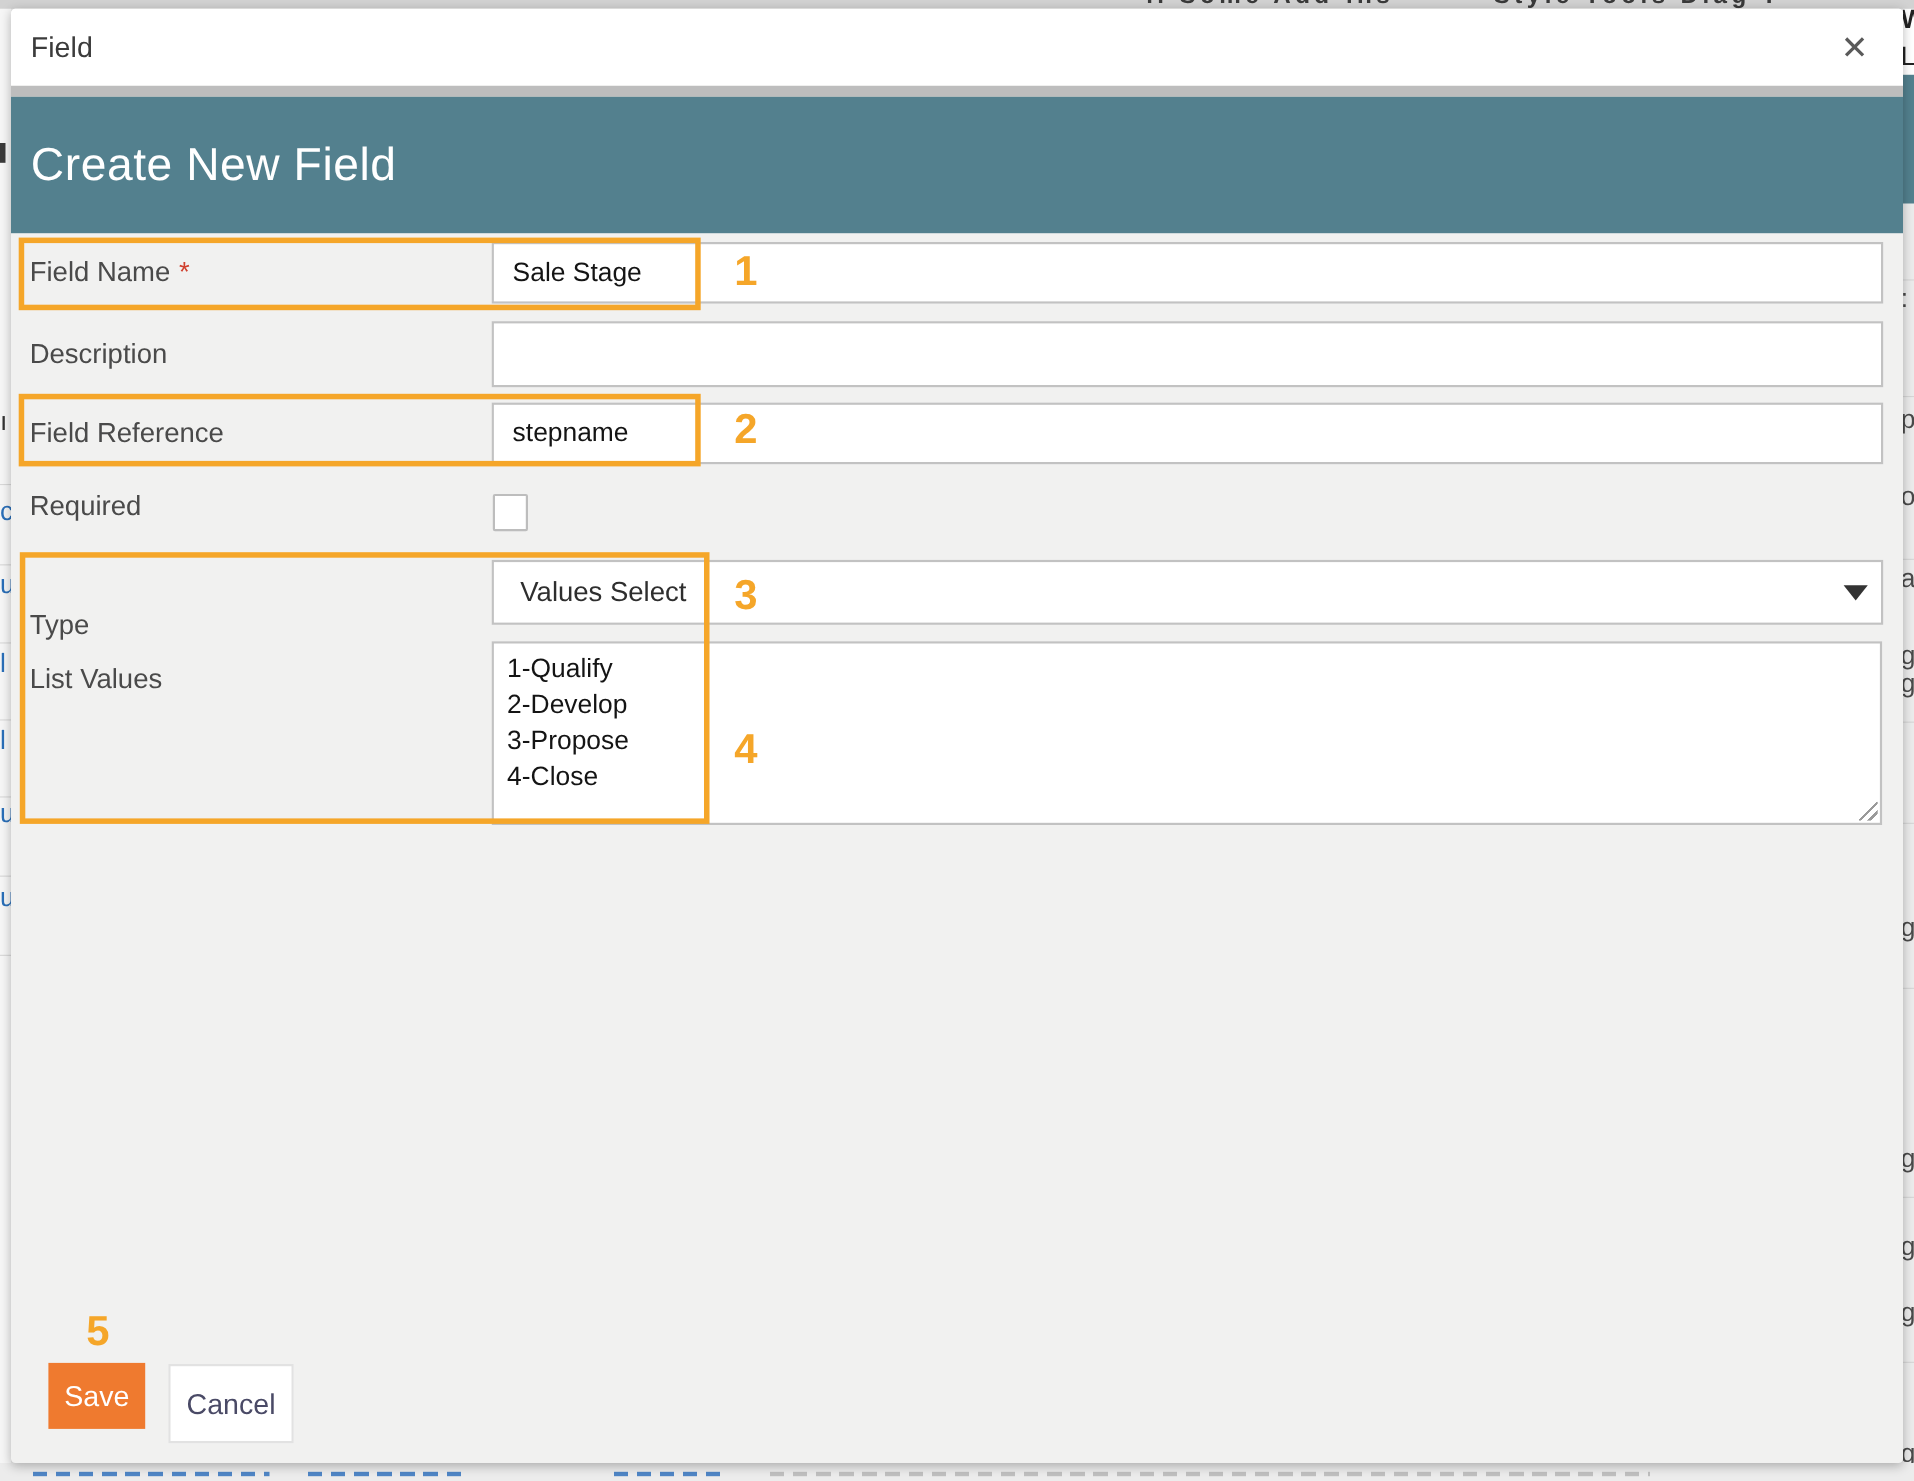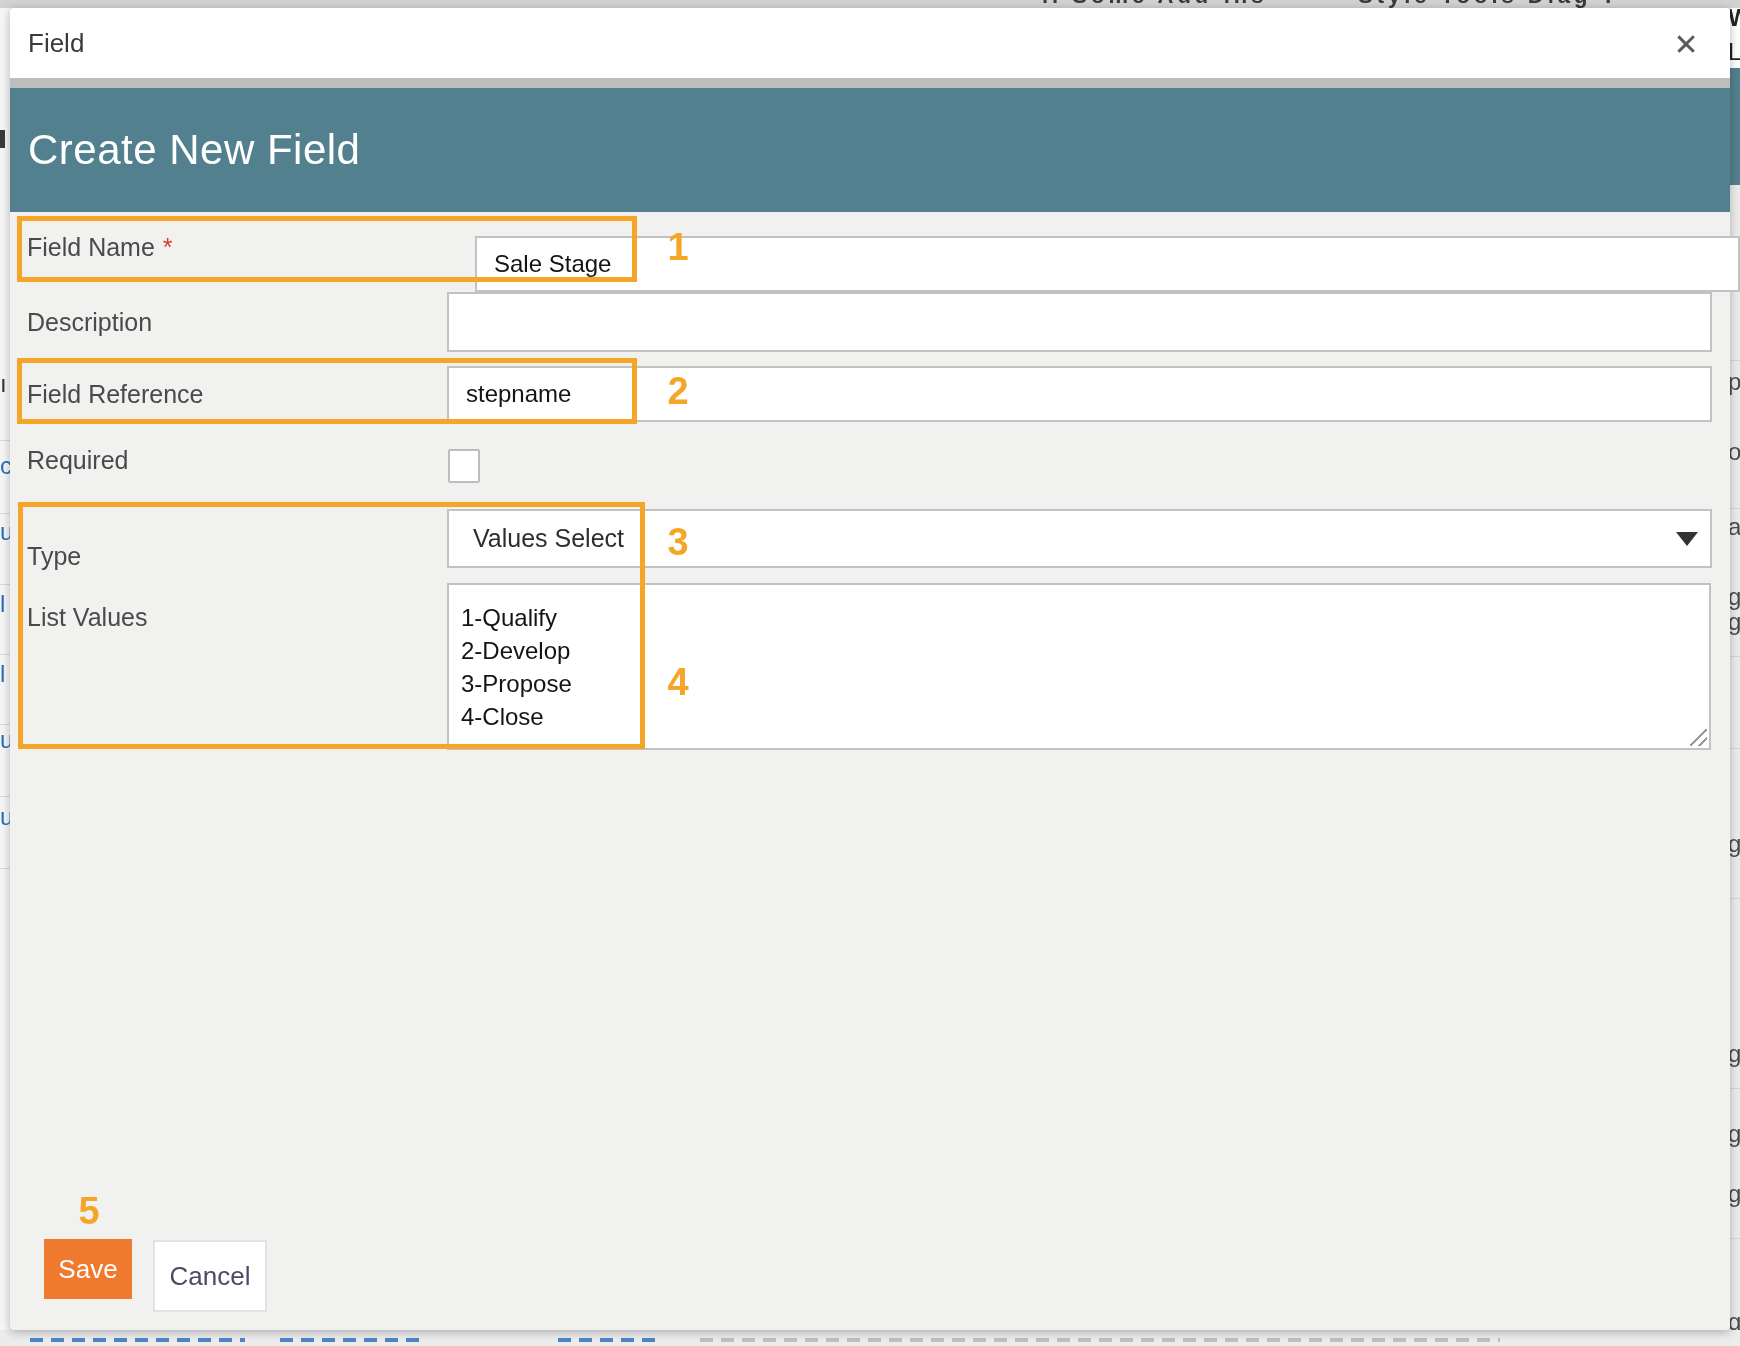--- a/index.html
+++ b/index.html
@@ -35,33 +35,33 @@
              display:flex; align-items:center; justify-content:center; cursor:pointer; }
   .title-gap { position:absolute; left:0; top:70px; width:1720px; height:10px; background:#bdbdbd; }
   .teal-header { position:absolute; left:0; top:80px; width:1720px; height:124px; display:flex; align-items:center; }
   .teal-header .dlg-title { margin-left:18px; font-size:42px; font-weight:400; color:#ffffff; letter-spacing:.5px; }
 
   
   .f-label { position:absolute; left:17px; height:34px; line-height:34px; font-size:25px; color:#4a4a4a; white-space:nowrap; }
   .req-star { margin-left:8px; }
   .t-input { position:absolute; left:437px; width:1265px; background:#fff; border:2px solid #c2c2c2;
              font-family:"Liberation Sans",sans-serif; font-size:24px; color:#141414; padding:0 0 0 17px; outline:none; }
-  .fn-input  { top:228px; height:56px;margin-left:28px; }
+  .fn-input  { top:212px; height:56px; }
   .dsc-input { top:284px; height:60px; }
   .fr-input  { top:358px; height:56px; }
   .checkbox { position:absolute; left:438px; top:441px; width:32px; height:34px; background:#fff;
               border:2px solid #bdbdbd; border-radius:2px; cursor:pointer; }
   .select { position:absolute; left:437px; top:501px; width:1265px; height:59px; background:#fff;
             border:2px solid #c2c2c2; display:flex; align-items:center; cursor:pointer; }
   .select .sel-value { margin-left:24px; font-size:25px; color:#2e2e2e; }
   .caret { position:absolute; left:1666px; top:524px; width:0; height:0;
            border-left:11px solid transparent; border-right:11px solid transparent; border-top:14px solid #333; }
   .lv-area { position:absolute; left:437px; top:575px; width:1264px; height:167px; background:#fff;
              border:2px solid #c2c2c2; resize:none; overflow:hidden; outline:none;
-             font-family:"Liberation Sans",sans-serif; font-size:24px; line-height:33px; color:#141414; padding:16px 12px; }
+             font-family:"Liberation Sans",sans-serif; font-size:24px; line-height:33px; color:#141414; padding:6px 12px; }
   .resize-handle { position:absolute; left:1680px; top:721px; width:17px; height:17px;
                    background:
                      linear-gradient(135deg, transparent 0 46%, #9a9a9a 46% 54%, transparent 54%),
                      linear-gradient(135deg, transparent 0 72%, #9a9a9a 72% 82%, transparent 82%);
   }
 
   
   .ann-box { position:absolute; border:5px solid; background:transparent; pointer-events:none; z-index:5; }
   .ann-box.b1 { left:7px;  top:208px; width:620px; height:66px; }
   .ann-box.b2 { left:7px;  top:350px; width:620px; height:66px; }
@@ -159,21 +159,21 @@
 
     <div class="f-label" style="top:297px">Description</div>
     <input class="t-input dsc-input" type="text" value="" style="">
 
     <div class="f-label" style="top:369px">Field Reference</div>
     <input class="t-input fr-input" type="text" value="stepname" style="">
 
     <div class="f-label" style="top:435px">Required</div>
     <div class="checkbox"></div>
 
-    <div class="f-label" style="top:531px">Type</div>
+    <div class="f-label" style="top:543px">Type</div>
     <div class="select">
       <span class="sel-value">Values Select</span>
     </div>
     <div class="caret"></div>
 
     <div class="f-label" style="top:592px">List Values</div>
     <textarea class="lv-area" style="">1-Qualify
 2-Develop
 3-Propose
 4-Close</textarea>

